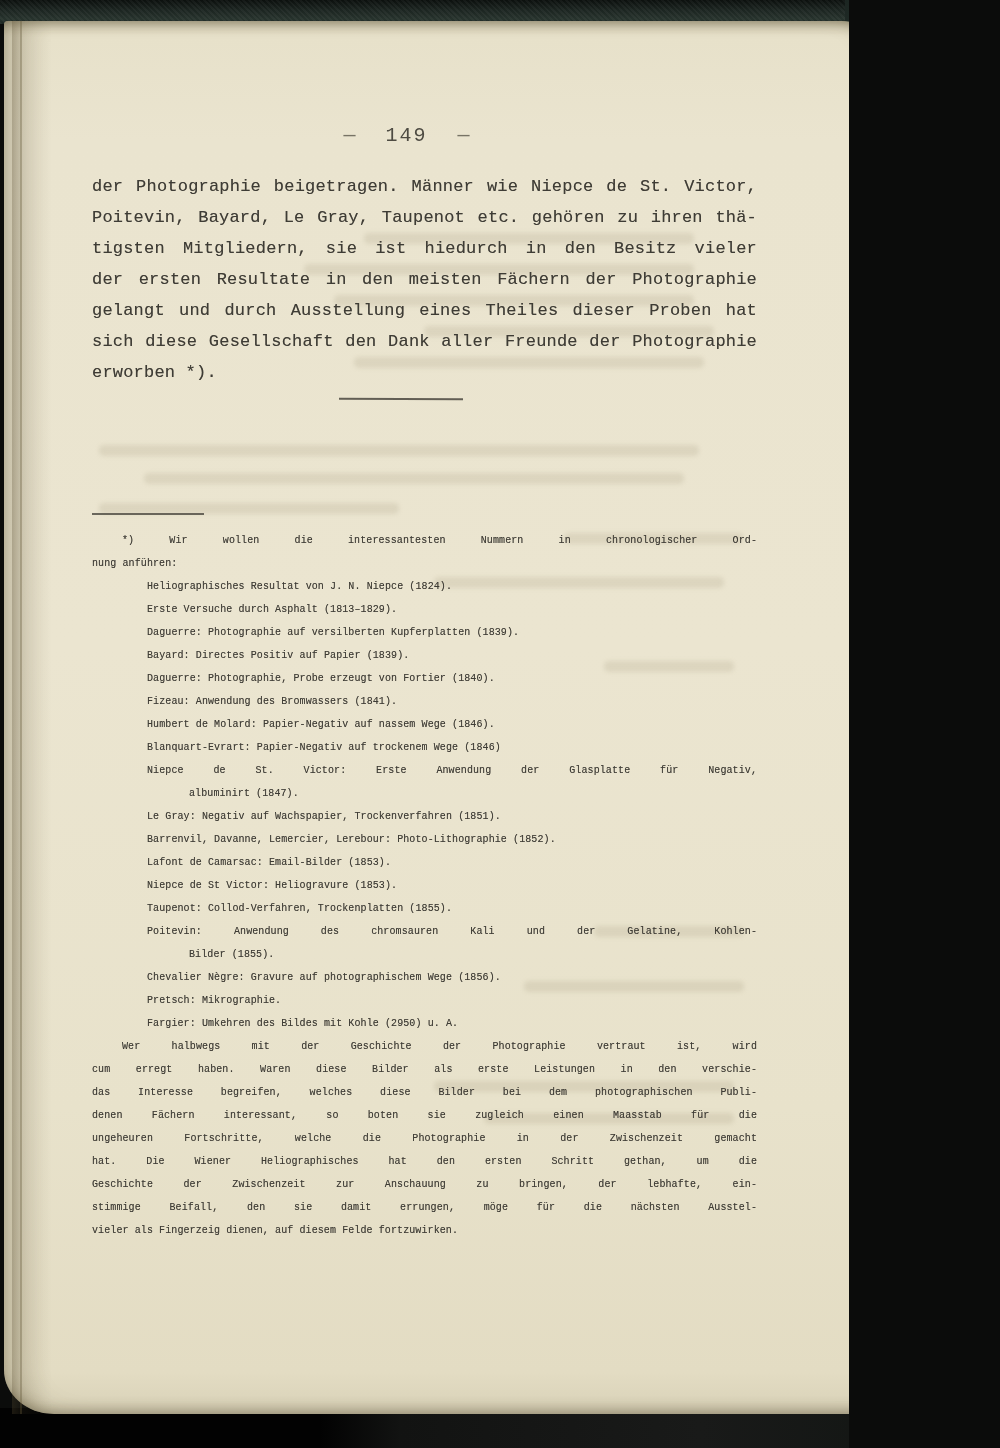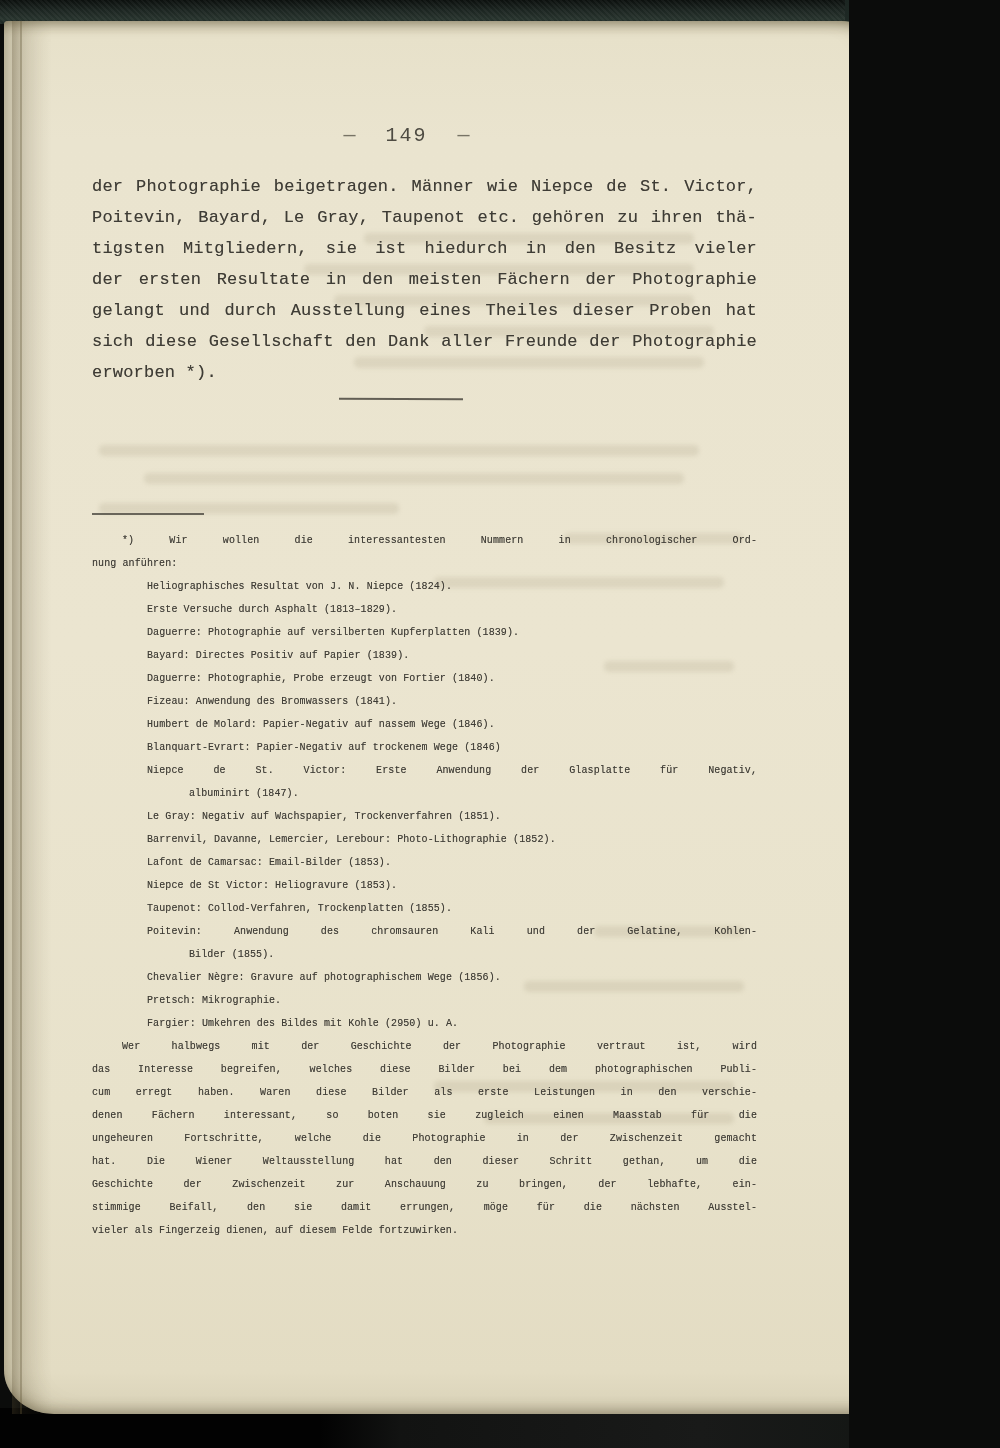--- a/index.html
+++ b/index.html
@@ -152,23 +152,23 @@
         <div class="tline ind2"><span>Barrenvil, Davanne, Lemercier, Lerebour: Photo-Lithographie (1852).</span></div>
         <div class="tline ind2"><span>Lafont de Camarsac: Email-Bilder (1853).</span></div>
         <div class="tline ind2"><span>Niepce de St Victor: Heliogravure (1853).</span></div>
         <div class="tline ind2"><span>Taupenot: Collod-Verfahren, Trockenplatten (1855).</span></div>
         <div class="tline ind2 just"><span>Poitevin: Anwendung des chromsauren Kali und der Gelatine, Kohlen-</span></div>
         <div class="tline ind3"><span>Bilder (1855).</span></div>
         <div class="tline ind2"><span>Chevalier Nègre: Gravure auf photographischem Wege (1856).</span></div>
         <div class="tline ind2"><span>Pretsch: Mikrographie.</span></div>
         <div class="tline ind2"><span>Fargier: Umkehren des Bildes mit Kohle (2950) u. A.</span></div>
         <div class="tline ind1 just"><span>Wer halbwegs mit der Geschichte der Photographie vertraut ist, wird</span></div>
+        <div class="tline just"><span>cum erregt haben. Waren diese Bilder als erste Leistungen in den verschie-</span></div>
         <div class="tline just"><span>das Interesse begreifen, welches diese Bilder bei dem photographischen Publi-</span></div>
-        <div class="tline just"><span>cum erregt haben. Waren diese Bilder als erste Leistungen in den verschie-</span></div>
         <div class="tline just"><span>denen Fächern interessant, so boten sie zugleich einen Maasstab für die</span></div>
         <div class="tline just"><span>ungeheuren Fortschritte, welche die Photographie in der Zwischenzeit gemacht</span></div>
-        <div class="tline just"><span>hat. Die Wiener Weltausstellung hat den dieser Schritt gethan, um die</span></div>
+        <div class="tline just"><span>hat. Die Wiener Heliographisches hat den ersten Schritt gethan, um die</span></div>
         <div class="tline just"><span>Geschichte der Zwischenzeit zur Anschauung zu bringen, der lebhafte, ein-</span></div>
         <div class="tline just"><span>stimmige Beifall, den sie damit errungen, möge für die nächsten Ausstel-</span></div>
         <div class="tline"><span>vieler als Fingerzeig dienen, auf diesem Felde fortzuwirken.</span></div>
       </div>
   </div>
 </div>
 
 </body></html>

